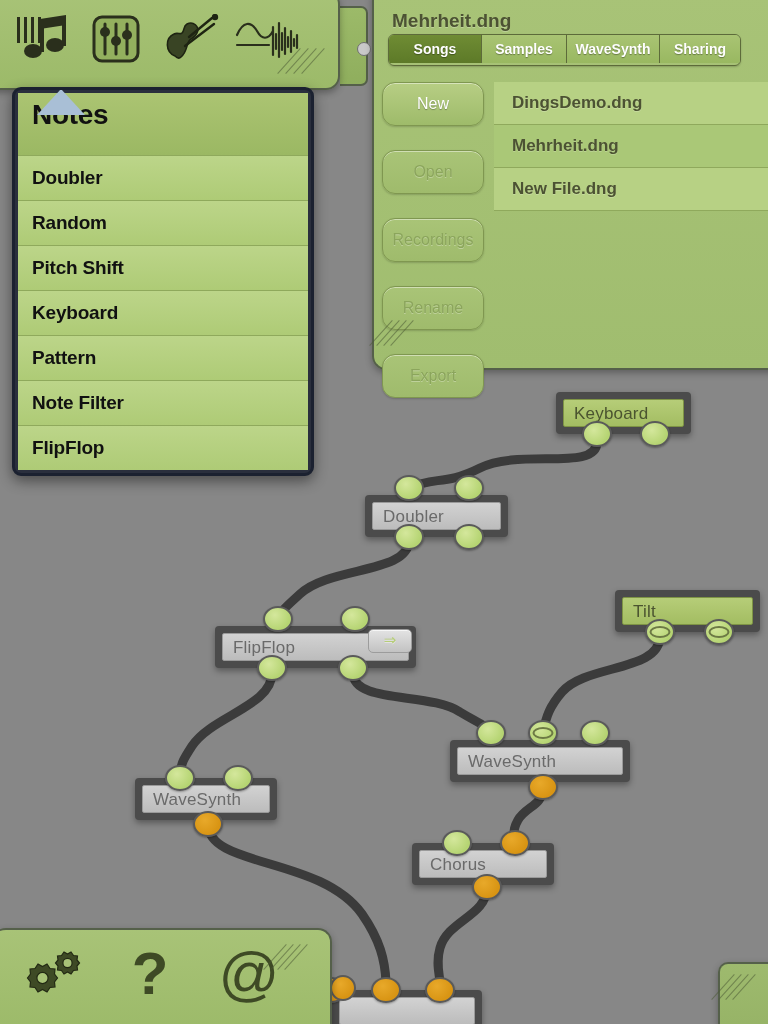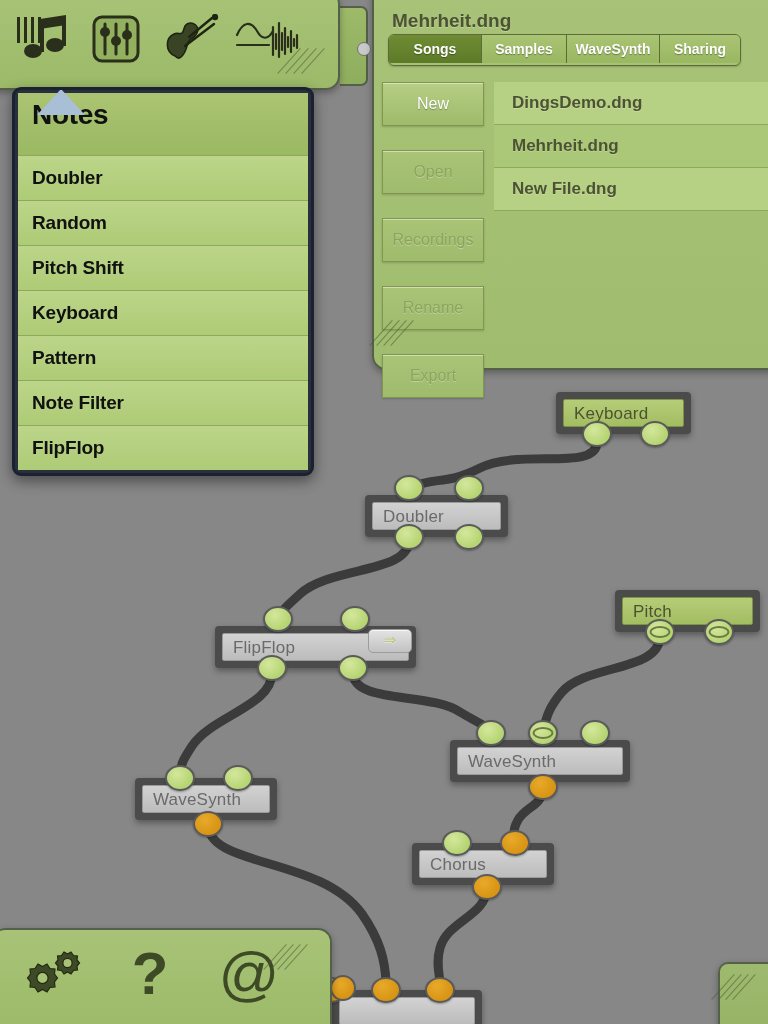--- a/index.html
+++ b/index.html
@@ -190,21 +190,21 @@
   .tab:last-child{border-right:none;}
   .tab.selected{background:linear-gradient(#6f8c34,#5d7a28);}
   #tabs .tab:nth-child(1){min-width:92px;text-align:center;}
   #tabs .tab:nth-child(2){min-width:84px;text-align:center;}
   #tabs .tab:nth-child(3){min-width:92px;text-align:center;}
   #tabs .tab:nth-child(4){min-width:80px;text-align:center;}
 
   #actions{position:absolute;left:8px;top:90px;width:102px;}
   .action-btn{
     height:42px;margin-bottom:9px;
-    border-radius:0;
+    border-radius:13px;
     border:1px solid #7f9750;
     background:linear-gradient(#b7ce84,#9ebb6a);
     box-shadow:inset 0 1px 0 rgba(255,255,255,.45),0 1px 2px rgba(0,0,0,.18);
     line-height:42px;text-align:center;
     font-size:16px;color:#fff;
     text-shadow:0 1px 1px rgba(0,0,0,.3);
   }
   .action-btn.disabled{
     color:#8ba55c;
     text-shadow:0 1px 0 rgba(255,255,255,.3);
@@ -300,21 +300,21 @@
       <div class="node-btn">⇒</div>
     </div>
     <div class="port green" style="left:48px;top:-20px;"></div>
     <div class="port green" style="left:125px;top:-20px;"></div>
     <div class="port green" style="left:42px;top:29px;"></div>
     <div class="port green" style="left:123px;top:29px;"></div>
   </div>
 
   <div class="node active" style="left:615px;top:590px;">
     <div class="node-body" style="width:145px;height:42px;">
-      <div class="node-label">Pitch</div>
+      <div class="node-label">Tilt</div>
     </div>
     <div class="port green ctrl" style="left:30px;top:29px;"></div>
     <div class="port green ctrl" style="left:89px;top:29px;"></div>
   </div>
 
   <div class="node inactive" style="left:450px;top:740px;">
     <div class="node-body" style="width:180px;height:42px;">
       <div class="node-label">WaveSynth</div>
     </div>
     <div class="port green" style="left:26px;top:-20px;"></div>

